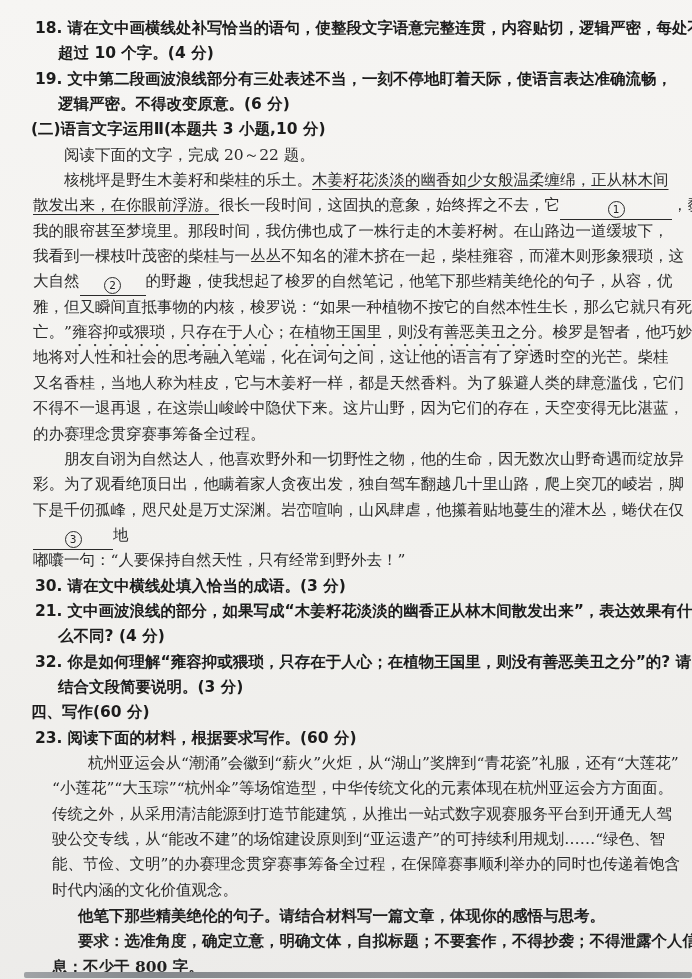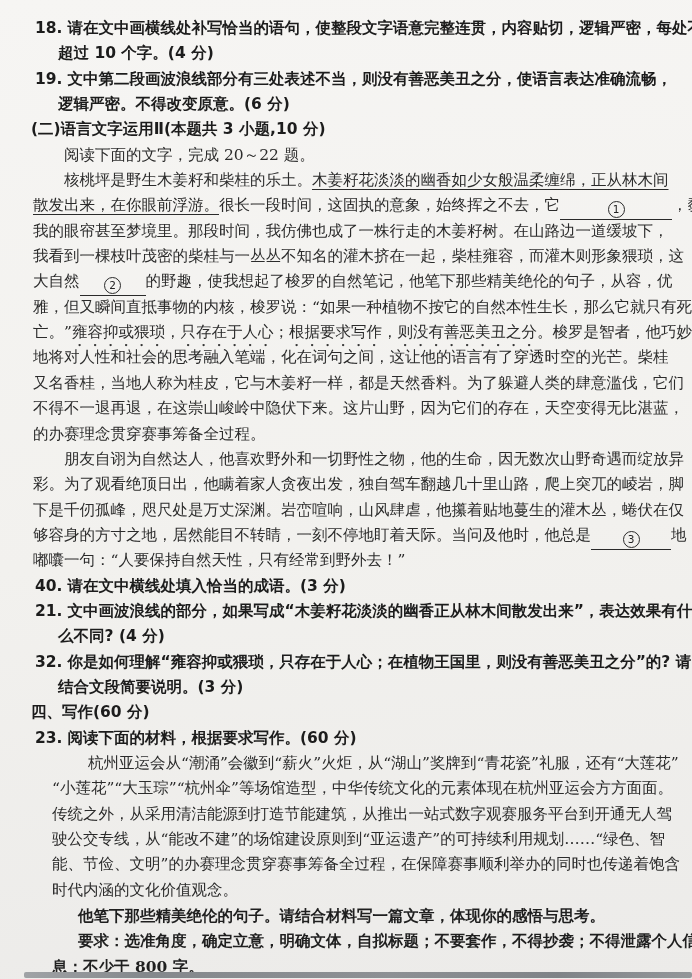--- a/index.html
+++ b/index.html
@@ -64,47 +64,47 @@
     background: linear-gradient(90deg, #a0a3a6 0%, #84888c 18%, #8d9094 55%, #7f8387 80%, #94979a 100%);
   }
 </style>
 </head>
 <body>
 
 <div class="page">
   <div class="content">
       <div class="line q"><span class="qnum">18.</span><span class="seg-t">请在文中画横线处补写恰当的语句，使整段文字语意完整连贯，内容贴切，逻辑严密，每处不</span></div>
       <div class="line qc"><span class="seg-t">超过 10 个字。(4 分)</span></div>
-      <div class="line q"><span class="qnum">19.</span><span class="seg-t">文中第二段画波浪线部分有三处表述不当，则没有善恶美丑之分，使语言表达准确流畅，</span></div>
+      <div class="line q"><span class="qnum">19.</span><span class="seg-t">文中第二段画波浪线部分有三处表述不当，一刻不停地盯着天际，使语言表达准确流畅，</span></div>
       <div class="line qc"><span class="seg-t">逻辑严密。不得改变原意。(6 分)</span></div>
       <div class="line sec"><span class="seg-t">(二)语言文字运用Ⅱ(本题共 3 小题,10 分)</span></div>
       <div class="line pind"><span class="seg-t">阅读下面的文字，完成 20～22 题。</span></div>
       <div class="line pind"><span class="seg-t">核桃坪是野生木姜籽和柴桂的乐土。</span><span class="seg-wavy">木姜籽花淡淡的幽香如少女般温柔缠绵，正从林木间</span></div>
       <div class="line p0"><span class="seg-wavy">散发出来，在你眼前浮游。</span><span class="seg-t">很长一段时间，这固执的意象，始终挥之不去，它</span><span class="blank" style="width: 112px;">
           <span class="circ">1</span>
         </span><span class="seg-t">，黏附在</span></div>
       <div class="line p0"><span class="seg-t">我的眼帘甚至梦境里。那段时间，我仿佛也成了一株行走的木姜籽树。在山路边一道缓坡下，</span></div>
       <div class="line p0"><span class="seg-t">我看到一棵枝叶茂密的柴桂与一丛丛不知名的灌木挤在一起，柴桂雍容，而灌木则形象猥琐，这</span></div>
       <div class="line p0"><span class="seg-t">大自然</span><span class="blank" style="width: 66px;">
           <span class="circ">2</span>
         </span><span class="seg-t">的野趣，使我想起了梭罗的自然笔记，他笔下那些精美绝伦的句子，从容，优</span></div>
       <div class="line p0"><span class="seg-t">雅，但又瞬间直抵事物的内核，梭罗说：“如果一种植物不按它的自然本性生长，那么它就只有死</span></div>
-      <div class="line p0"><span class="seg-t">亡。”</span><span class="seg-dots">雍容抑或猥琐，只存在于人心；根据要求写作，则没有善恶美丑之分。</span><span class="seg-t">梭罗是智者，他巧妙</span></div>
+      <div class="line p0"><span class="seg-t">亡。”</span><span class="seg-dots">雍容抑或猥琐，只存在于人心；在植物王国里，则没有善恶美丑之分。</span><span class="seg-t">梭罗是智者，他巧妙</span></div>
       <div class="line p0"><span class="seg-t">地将对人性和社会的思考融入笔端，化在词句之间，这让他的语言有了穿透时空的光芒。柴桂</span></div>
       <div class="line p0"><span class="seg-t">又名香桂，当地人称为桂皮，它与木姜籽一样，都是天然香料。为了躲避人类的肆意滥伐，它们</span></div>
       <div class="line p0"><span class="seg-t">不得不一退再退，在这崇山峻岭中隐伏下来。这片山野，因为它们的存在，天空变得无比湛蓝，</span></div>
       <div class="line p0"><span class="seg-t">的办赛理念贯穿赛事筹备全过程。</span></div>
       <div class="line pind"><span class="seg-t">朋友自诩为自然达人，他喜欢野外和一切野性之物，他的生命，因无数次山野奇遇而绽放异</span></div>
       <div class="line p0"><span class="seg-t">彩。为了观看绝顶日出，他瞒着家人贪夜出发，独自驾车翻越几十里山路，爬上突兀的崚岩，脚</span></div>
       <div class="line p0"><span class="seg-t">下是千仞孤峰，咫尺处是万丈深渊。岩峦喧响，山风肆虐，他攥着贴地蔓生的灌木丛，蜷伏在仅</span></div>
-      <div class="line p0"><span class="seg-t">够容身的方寸之地，居然能目不转睛，一刻不停地盯着天际。当问及他时，他总是</span><span class="blank" style="width: 80px;">
+      <div class="line p0"><span class="blank" style="width: 80px;">
           <span class="circ">3</span>
         </span><span class="seg-t">地</span></div>
       <div class="line p0"><span class="seg-t">嘟囔一句：“人要保持自然天性，只有经常到野外去！”</span></div>
-      <div class="line q"><span class="qnum">40.</span><span class="seg-t">请在文中横线处填入恰当的成语。(3 分)</span></div>
+      <div class="line q"><span class="qnum">30.</span><span class="seg-t">请在文中横线处填入恰当的成语。(3 分)</span></div>
       <div class="line q"><span class="qnum">21.</span><span class="seg-t">文中画波浪线的部分，如果写成“木姜籽花淡淡的幽香正从林木间散发出来”，表达效果有什</span></div>
       <div class="line qc"><span class="seg-t">么不同? (4 分)</span></div>
       <div class="line q"><span class="qnum">32.</span><span class="seg-t">你是如何理解“雍容抑或猥琐，只存在于人心；在植物王国里，则没有善恶美丑之分”的? 请</span></div>
       <div class="line qc"><span class="seg-t">结合文段简要说明。(3 分)</span></div>
       <div class="line sec"><span class="seg-t">四、写作(60 分)</span></div>
       <div class="line q"><span class="qnum">23.</span><span class="seg-t">阅读下面的材料，根据要求写作。(60 分)</span></div>
       <div class="line mind"><span class="seg-t">杭州亚运会从“潮涌”会徽到“薪火”火炬，从“湖山”奖牌到“青花瓷”礼服，还有“大莲花”</span></div>
       <div class="line m"><span class="seg-t">“小莲花”“大玉琮”“杭州伞”等场馆造型，中华传统文化的元素体现在杭州亚运会方方面面。</span></div>
       <div class="line m"><span class="seg-t">传统之外，从采用清洁能源到打造节能建筑，从推出一站式数字观赛服务平台到开通无人驾</span></div>
       <div class="line m"><span class="seg-t">驶公交专线，从“能改不建”的场馆建设原则到“亚运遗产”的可持续利用规划……“绿色、智</span></div>

